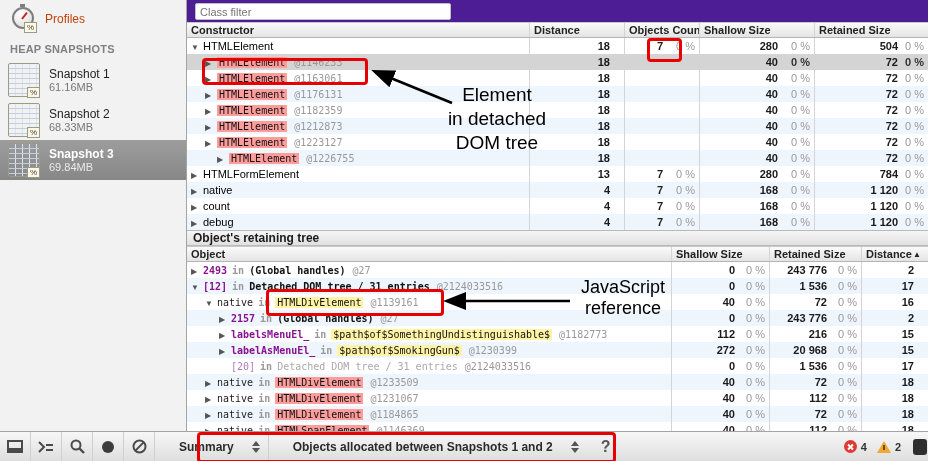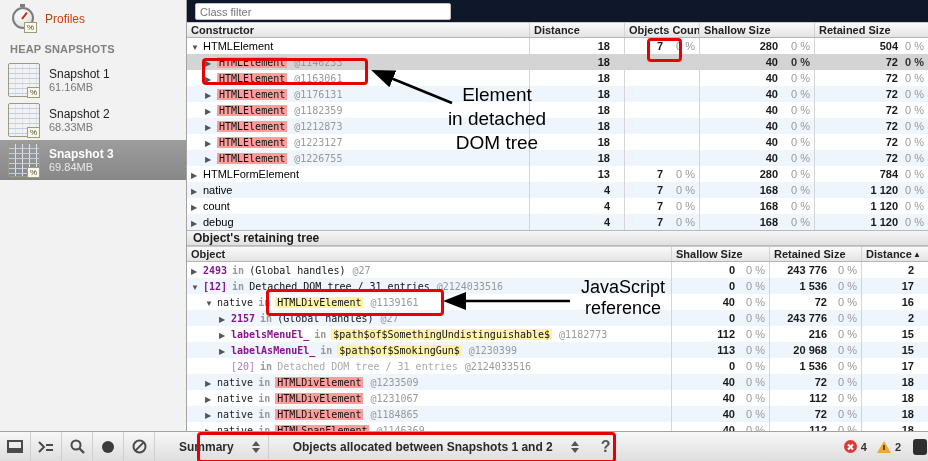--- a/index.html
+++ b/index.html
@@ -26,21 +26,21 @@
            background:linear-gradient(#fcfcf1,#e9e9d9);
            background-image:repeating-linear-gradient(to bottom,transparent 0 4px,#c3cfdf 4px 5px),
                             repeating-linear-gradient(to right,transparent 0 6px,#dde3ec 6px 7px);}
   .snap-name{font-size:12px;color:#222;line-height:14px;}
   .snap-size{font-size:11px;color:#777;line-height:13px;}
   .snap-item.sel .snap-name{color:#fff;font-weight:bold;}
   .snap-item.sel .snap-size{color:#e9e9e9;}
 
   
   .main{position:absolute;left:187px;top:0;width:741px;height:431px;z-index:1;overflow:hidden;background:#fff;}
-  .filterbar{position:absolute;left:0;top:0;width:741px;height:22px;background:#0f172a;}
+  .filterbar{position:absolute;left:0;top:0;width:741px;height:22px;background:#4c1d95;}
   .filterbar input{position:absolute;left:8px;top:3px;width:246px;height:15px;border:1px solid #bfbfbf;
                    border-radius:2px;font-family:"Liberation Sans",sans-serif;font-size:11px;padding:0 4px;color:#333;outline:none;}
   .ghead{position:absolute;display:flex;width:741px;height:16px;line-height:15px;
          background:linear-gradient(#fafafa,#e4e4e4);border-top:1px solid #c9c9c9;border-bottom:1px solid #b5b5b5;
          box-sizing:border-box;font-weight:bold;color:#222;}
   .ghead .cell{display:flex;align-items:center;}
   #ctor-head{top:22px;} #ret-head{top:246px;}
   .cell{box-sizing:border-box;border-right:1px solid #d4d4d4;padding:0 4px;overflow:hidden;white-space:nowrap;}
   .c-ctor{width:343px;} .c-dist{width:95px;} .c-count{width:75px;} .c-shallow{width:115px;} .c-ret{width:113px;border-right:none;}
   .r-obj{width:485px;} .r-shallow{width:98px;} .r-ret{width:92px;} .r-dist{width:66px;border-right:none;}
@@ -58,21 +58,21 @@
   .c-dist .pct,.r-dist .pct{width:10px;}
   .c-ret .pct{width:26px;}
   .r-shallow .pct,.r-ret .pct{width:30px;}
   .grow.sel .pct{color:#333;font-weight:bold;}
   .tw{display:inline-block;width:12px;font-size:8px;color:#555;text-align:left;}
   .pt{font-family:"DejaVu Sans Mono",monospace;font-size:10px;}
   .p-plain{font-family:"Liberation Sans",sans-serif;font-size:11px;color:#000;}
   .p-mono{color:#222;}
   .p-purple{color:#881391;font-weight:bold;}
   .p-in{color:#999;margin:16px 5px;font-weight:bold;}
-  .p-bold{color:#111;font-weight:normal;}
+  .p-bold{color:#111;font-weight:bold;}
   .p-yellow{background:#fff3a5;color:#111;padding:0 2px;}
   .p-pink{background:#ff9d9d;color:#111;padding:0 2px;}
   .p-id{color:#999;margin-left:7px;}
   .p-dimname{color:#b07cb8;}
   .p-dim{color:#aaa;}
   .splitter{position:absolute;left:0;top:230px;width:741px;height:16px;line-height:15px;
             background:linear-gradient(#f6f6f6,#e0e0e0);border-top:1px solid #b9b9b9;border-bottom:1px solid #b9b9b9;
             box-sizing:border-box;font-weight:bold;font-size:12px;color:#1a1a1a;padding-left:6px;}
 
   
@@ -306,21 +306,21 @@
           <div class="cell num c-shallow">
             <span class="n">40</span>
             <span class="pct">0 %</span>
           </div>
           <div class="cell num c-ret">
             <span class="n">72</span>
             <span class="pct">0 %</span>
           </div>
         </div>
         <div class="grow alt">
-          <div class="cell c-ctor" style="padding-left: 18px;"><span class="tw">▶</span><span class="pt p-pink">HTMLElement</span><span class="pt p-id">@1226755</span></div>
+          <div class="cell c-ctor" style="padding-left: 30px;"><span class="tw">▶</span><span class="pt p-pink">HTMLElement</span><span class="pt p-id">@1226755</span></div>
           <div class="cell num c-dist">
             <span class="n">18</span>
             <span class="pct"></span>
           </div>
           <div class="cell num c-count">
             <span class="n"></span>
             <span class="pct"></span>
           </div>
           <div class="cell num c-shallow">
             <span class="n">40</span>
@@ -498,21 +498,21 @@
             <span class="pct">0 %</span>
           </div>
           <div class="cell num r-dist">
             <span class="n">15</span>
             <span class="pct"></span>
           </div>
         </div>
         <div class="grow alt">
           <div class="cell r-obj" style="padding-left: 32px;"><span class="tw">▶</span><span class="pt p-purple">labelAsMenuEl_</span><span class="pt p-in">in</span><span class="pt p-yellow">$path$of$SmokingGun$</span><span class="pt p-id">@1230399</span></div>
           <div class="cell num r-shallow">
-            <span class="n">113</span>
+            <span class="n">272</span>
             <span class="pct">0 %</span>
           </div>
           <div class="cell num r-ret">
             <span class="n">20 968</span>
             <span class="pct">0 %</span>
           </div>
           <div class="cell num r-dist">
             <span class="n">15</span>
             <span class="pct"></span>
           </div>

